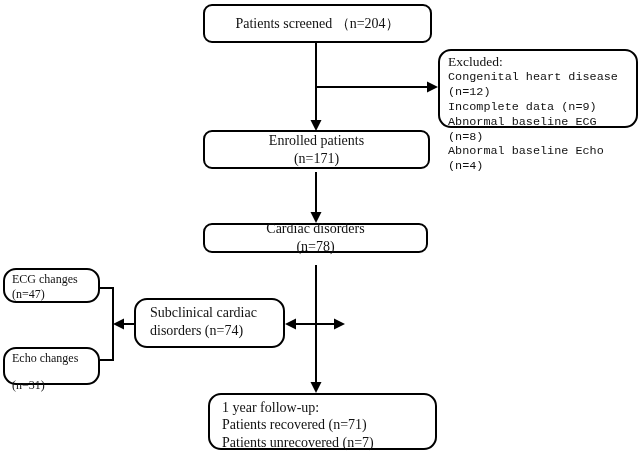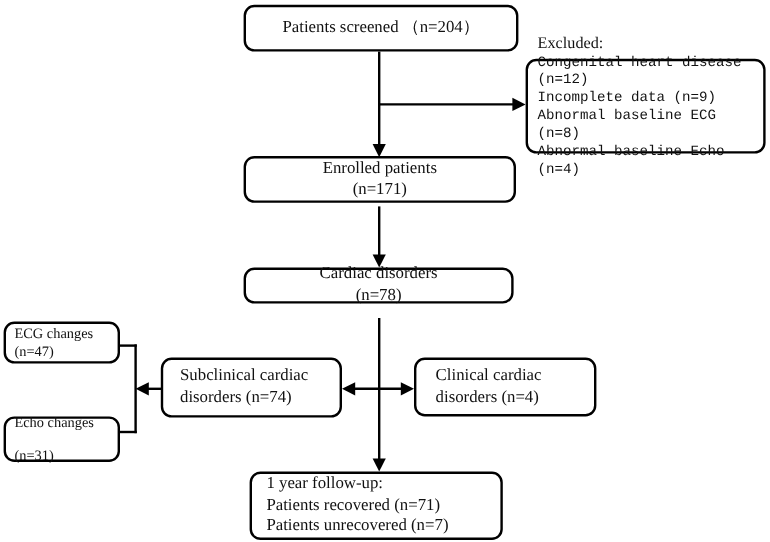--- a/index.html
+++ b/index.html
@@ -13,34 +13,34 @@
   }
   #connectors{position:absolute;left:0;top:0;width:642px;height:452px;}
   .box{
     position:absolute;
     box-sizing:border-box;
     border:2px solid #000000;
     border-radius:9px;
     background:#ffffff;
   }
   .box.center{display:flex;flex-direction:column;align-items:center;justify-content:center;text-align:center;}
-  .box.leftalign{display:flex;flex-direction:column;justify-content:center;text-align:left;}
+  .box.leftalign{display:flex;flex-direction:column;justify-content:flex-start;text-align:left;border-radius:13px;}
   .fs14{font-size:14px;line-height:1.28;}
   .fs12{font-size:12px;line-height:1.25;}
   .b-screened{left:203px;top:4px;width:229px;height:39px;}
   .b-excluded{left:438px;top:49px;width:200px;height:79px;padding:3px 8px;}
   .b-excluded .title{font-size:13.5px;line-height:1.2;}
   .b-excluded .item{font-size:11.8px;line-height:1.26;font-family:Liberation Mono, monospace;}
   .b-enrolled{left:203px;top:130px;width:227px;height:39px;}
   .b-cardiac{left:203px;top:223px;width:225px;height:30px;}
   .b-ecg{left:3px;top:268px;width:97px;height:35px;padding:2px 7px;}
   .b-echo{left:3px;top:347px;width:97px;height:38px;padding:2px 7px;gap:12px;}
   .b-sub{left:134px;top:298px;width:151px;height:50px;padding:4px 14px;}
   .b-clin{left:345px;top:298px;width:152px;height:49px;padding:4px 16px;}
-  .b-follow{left:208px;top:393px;width:211px;height:57px;padding:4px 12px;}
+  .b-follow{left:208px;top:393px;width:229px;height:57px;padding:4px 12px;}
   .b-follow .line{font-size:14px;line-height:1.24;}
   .stroke{stroke:#000000;stroke-width:2;fill:none;}
   .head{fill:#000000;stroke:none;}
 </style>
 </head>
 <body>
 
 <div id="canvas">
 
   <svg id="connectors" viewBox="0 0 642 452" xmlns="http://www.w3.org/2000/svg">
@@ -99,24 +99,20 @@
   <div class="box leftalign fs12 b-echo">
     <div>Echo changes</div>
     <div>(n=31)</div>
   </div>
 
   <div class="box leftalign fs14 b-sub">
     <div>Subclinical cardiac</div>
     <div>disorders (n=74)</div>
   </div>
 
-  <div class="box leftalign fs14 b-clin">
-    <div>Clinical cardiac</div>
-    <div>disorders (n=4)</div>
-  </div>
 
   <div class="box leftalign b-follow">
     <div class="line">1 year follow-up:</div>
     <div class="line">Patients recovered (n=71)</div>
     <div class="line">Patients unrecovered (n=7)</div>
   </div>
 
 </div>
 
 </body></html>

